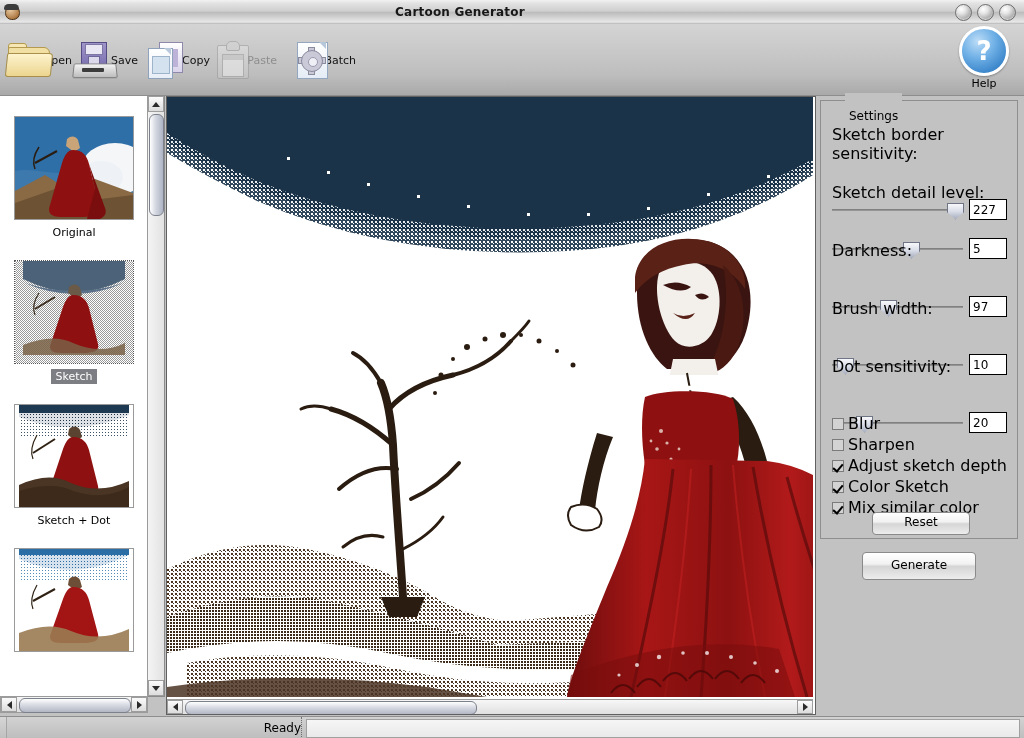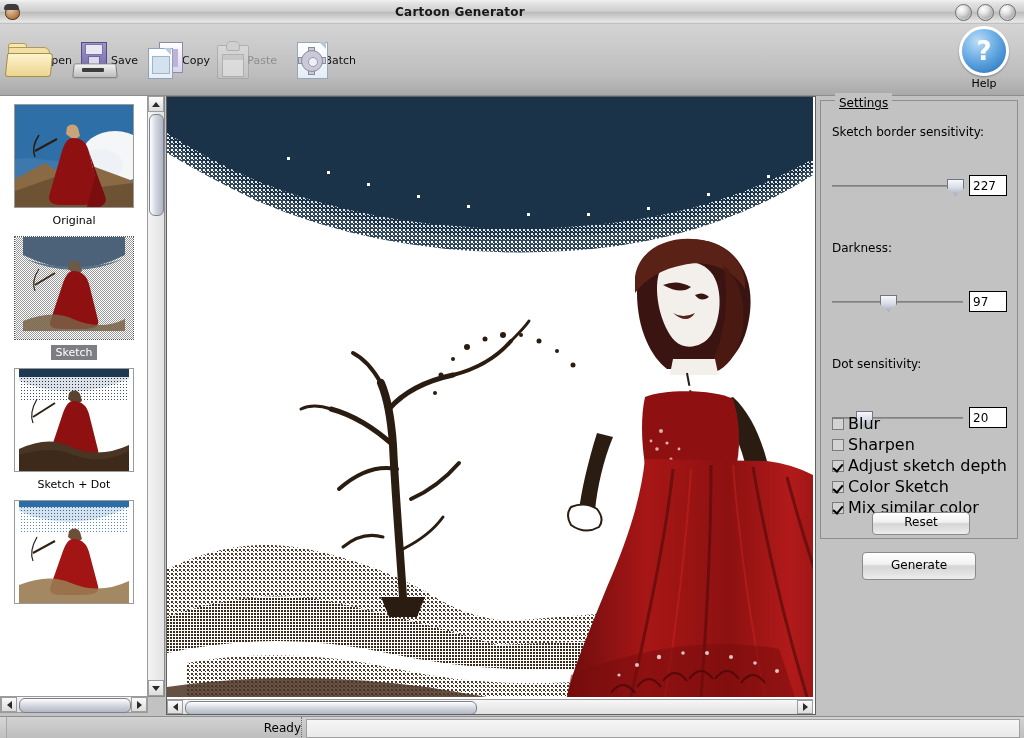--- a/index.html
+++ b/index.html
@@ -107,21 +107,21 @@
   }
   .tb-help .cap{font-size:11px;margin-top:1px;}
 
   
   .leftpanel{
     position:absolute;left:0;top:96px;width:164px;height:600px;
     background:#ffffff;border:1px solid #8a8a8a;border-top:none;border-left:none;
     overflow:hidden;
   }
   .thumb-list{position:absolute;left:0;top:0;width:148px;}
-  .thumb-cell{width:148px;padding-top:8px;display:flex;flex-direction:column;align-items:center;}
+  .thumb-cell{width:148px;padding-top:20px;display:flex;flex-direction:column;align-items:center;}
   .thumb-img{width:118px;height:102px;border:1px solid #9a9a9a;position:relative;overflow:hidden;background:#fff;}
   .thumb-cap{font-size:11px;margin-top:5px;padding:1px 4px;color:#000;}
   .thumb-cap.sel{background:#7d7d84;color:#ffffff;}
   .thumb-cell.sel .thumb-img{border:1px dotted #555;}
 
   
   .vscroll{
     position:absolute;right:0px;top:0;width:16px;height:600px;
     background:linear-gradient(to right,#f4f4f4,#e2e2e2);
     border-left:1px solid #9b9b9b;
@@ -174,24 +174,24 @@
     background:linear-gradient(to bottom,#f7f7f7,#e0e0e0);
     border-top:1px solid #9b9b9b;box-sizing:border-box;
   }
 
   
   .settings{
     position:absolute;left:820px;top:100px;width:196px;height:437px;
     border:1px solid #8e8e8e;background:#c2c2c2;
   }
   .settings .legend{
-    position:absolute;left:14px;top:-8px;background:#c2c2c2;padding:3px 4px;font-size:12px;text-decoration:underline;
+    position:absolute;left:24px;top:-8px;background:#c2c2c2;padding:16px 4px;font-size:12px;
   }
   .sgroup{position:absolute;left:11px;width:176px;}
-  .slabel{font-size:12px;margin-bottom:6px;color:#000;}
+  .slabel{font-size:16px;margin-bottom:6px;color:#000;}
   .srow{display:flex;align-items:center;margin-top:36px;}
   .strack{
     position:relative;width:131px;height:16px;
   }
   .strack:before{
     content:"";position:absolute;left:0;top:7px;width:131px;height:2px;
     background:linear-gradient(to bottom,#777,#9e9e9e);
   }
   .sthumb{
     position:absolute;top:1px;width:15px;height:15px;
@@ -620,31 +620,49 @@
     <div class="sgroup" style="top:24px">
       <div class="slabel">Sketch border sensitivity:</div>
       <div class="srow">
         <div class="strack">
           <div class="sthumb" style="left:115px"></div>
         </div>
         <div class="sval">227</div>
       </div>
     </div>
 
+    <div class="sgroup" style="top:82px">
+      <div class="slabel">Sketch detail level:</div>
+      <div class="srow">
+        <div class="strack">
+          <div class="sthumb" style="left:71px"></div>
+        </div>
+        <div class="sval">5</div>
+      </div>
+    </div>
 
     <div class="sgroup" style="top:140px">
       <div class="slabel">Darkness:</div>
       <div class="srow">
         <div class="strack">
           <div class="sthumb" style="left:48px"></div>
         </div>
         <div class="sval">97</div>
       </div>
     </div>
 
+    <div class="sgroup" style="top:198px">
+      <div class="slabel">Brush width:</div>
+      <div class="srow">
+        <div class="strack">
+          <div class="sthumb" style="left:5px"></div>
+        </div>
+        <div class="sval">10</div>
+      </div>
+    </div>
 
     <div class="sgroup" style="top:256px">
       <div class="slabel">Dot sensitivity:</div>
       <div class="srow">
         <div class="strack">
           <div class="sthumb" style="left:24px"></div>
         </div>
         <div class="sval">20</div>
       </div>
     </div>

